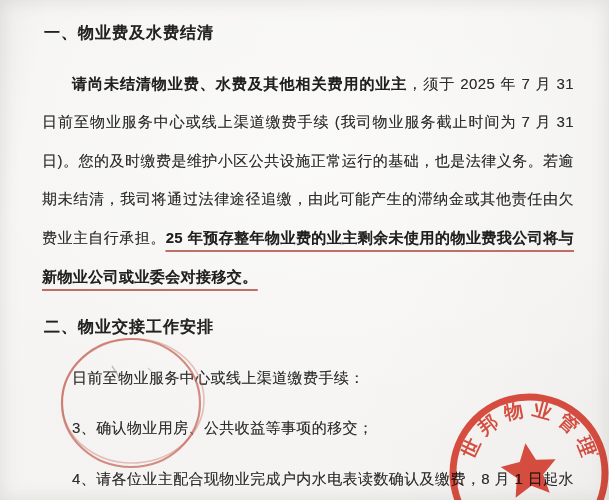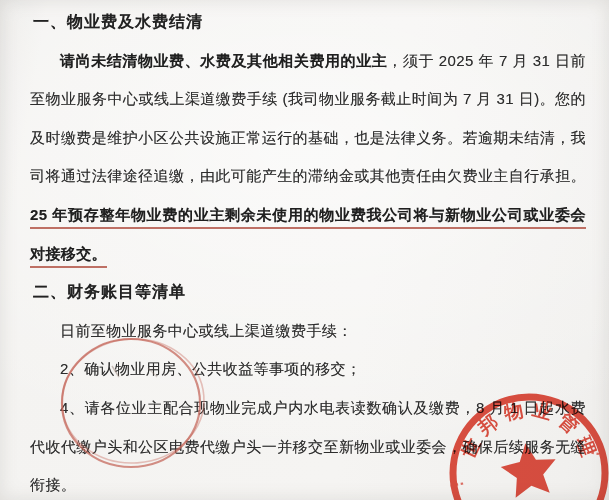--- a/index.html
+++ b/index.html
@@ -21,28 +21,28 @@
     position: absolute;
     left: 30px; top: 3px;
     width: 556px;
     font-size: 15px;
     line-height: 38.6px;
     text-align: justify;
     letter-spacing: 0.4px;
     text-shadow: 0 0 0.5px rgba(40,40,40,.45);
   }
   .sec-heading {
-    margin: 0;
+    margin: 11px;
     padding-left: 3px;
     font-size: 16px;
     font-weight: bold;
     color: #222;
     letter-spacing: 1px;
   }
-  p.para { margin: 0; text-indent: 2em; }
+  p.para { margin: 12px; text-indent: 2em; }
   .b { font-weight: bold; color: #1f1f1f; }
   .red-underlined {
     font-weight: bold; color: #1f1f1f;
     text-decoration: underline;
     text-decoration-thickness: 2px;
     text-underline-offset: 7px;
     text-decoration-color: rgba(199,101,87,.8);
     text-decoration-skip-ink: none;
   }
   .overlay {
@@ -56,25 +56,25 @@
 <body>
 
 <div class="page">
 
   <div class="content">
 
     <p class="sec-heading">一、物业费及水费结清</p>
 
     <p class="para"><span class="b">请尚未结清物业费、水费及其他相关费用的业主</span><span>，须于 2025 年 7 月 31 日前至物业服务中心或线上渠道缴费手续 (我司物业服务截止时间为 7 月 31 日)。您的及时缴费是维护小区公共设施正常运行的基础，也是法律义务。若逾期未结清，我司将通过法律途径追缴，由此可能产生的滞纳金或其他责任由欠费业主自行承担。</span><span class="red-underlined">25 年预存整年物业费的业主剩余未使用的物业费我公司将与新物业公司或业委会对接移交。</span></p>
 
-    <p class="sec-heading">二、财务账目等清单</p>
+    <p class="sec-heading">二、物业交接工作安排</p>
 
     <p class="para">日前至物业服务中心或线上渠道缴费手续：</p>
 
-    <p class="para">2、确认物业用房、公共收益等事项的移交；</p>
+    <p class="para">3、确认物业用房、公共收益等事项的移交；</p>
     <p class="para">4、请各位业主配合现物业完成户内水电表读数确认及缴费，8 月 1 日起水费代收代缴户头和公区电费代缴户头一并移交至新物业或业委会，确保后续服务无缝衔接。</p>
   </div>
 
   <svg class="overlay" viewBox="0 0 609 500" xmlns="http://www.w3.org/2000/svg">
     <ellipse cx="131" cy="403" rx="69" ry="64" fill="none" stroke="rgba(196,100,88,0.72)" stroke-width="2.2"></ellipse>
     <ellipse cx="133" cy="401" rx="71" ry="62" fill="none" stroke="rgba(196,100,88,0.38)" stroke-width="1.6" transform="rotate(-4 133 401)"></ellipse>
     <path d="M112 366 l7 11" stroke="rgba(150,130,120,0.5)" stroke-width="1.4" fill="none"></path>
     <path d="M148 368 l9 9" stroke="rgba(150,130,120,0.35)" stroke-width="1.3" fill="none"></path>
   </svg>
 

